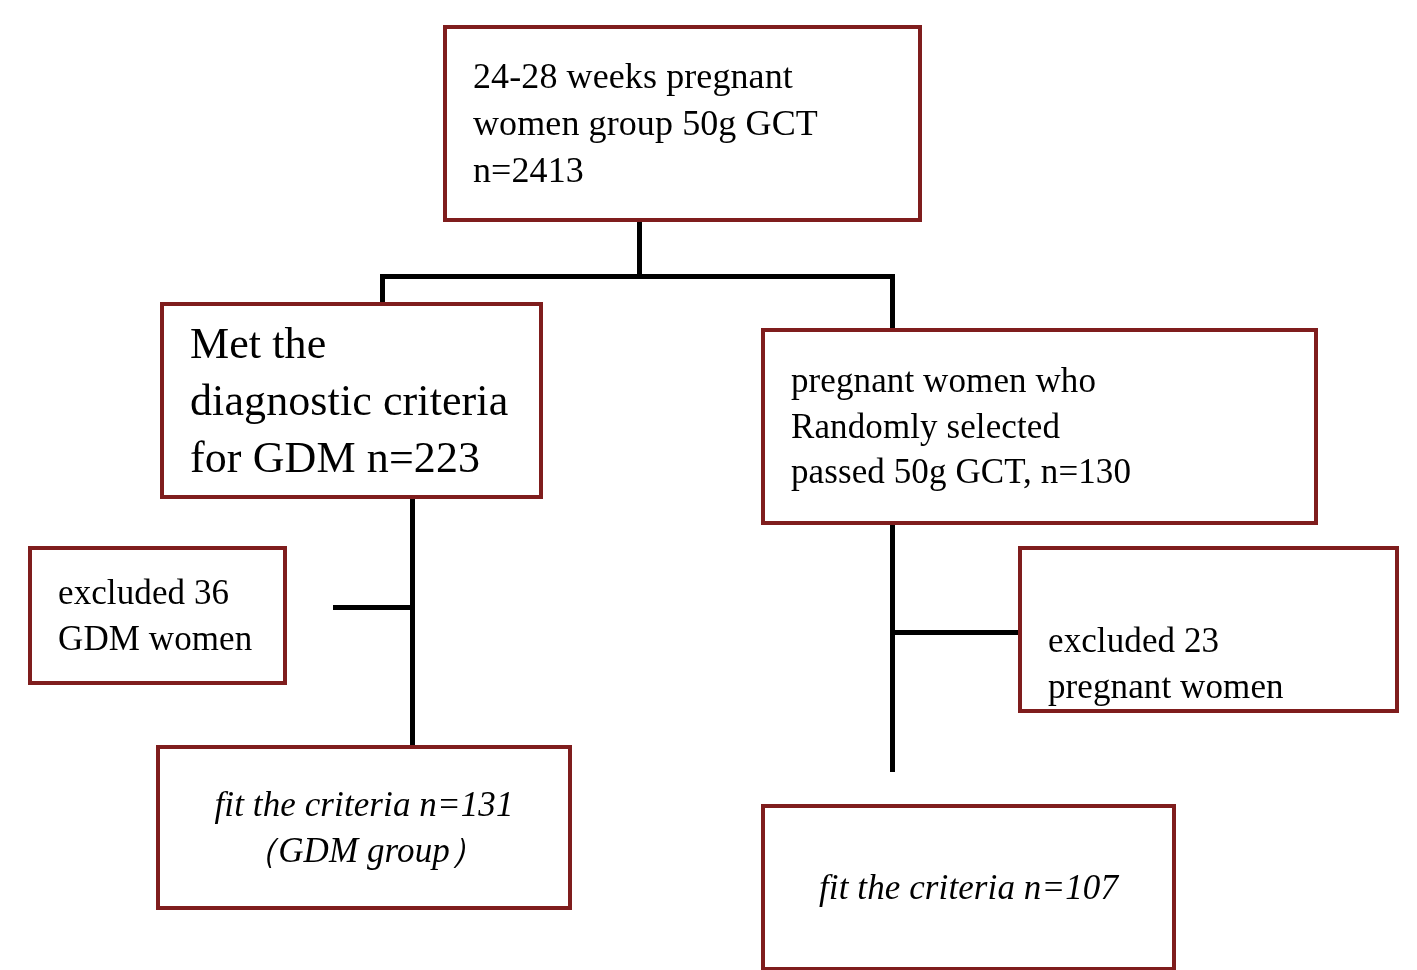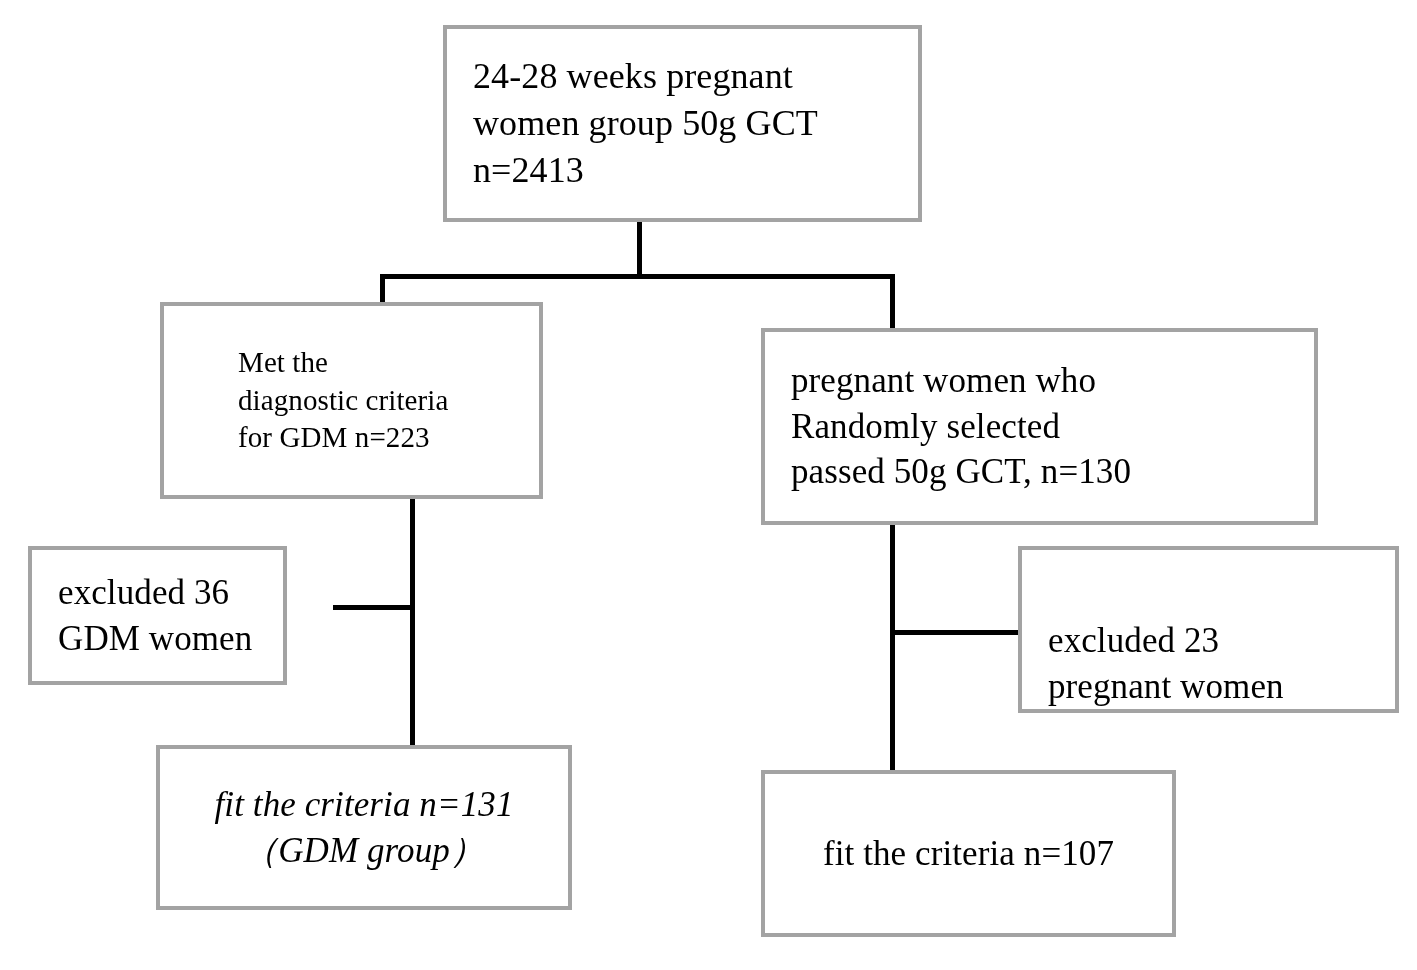--- a/index.html
+++ b/index.html
@@ -12,21 +12,21 @@
     position: relative;
     width: 1417px;
     height: 970px;
     background: #ffffff;
     overflow: hidden;
     font-family: "Liberation Serif", "DejaVu Serif", serif;
   }
   .node {
     position: absolute;
     box-sizing: border-box;
-    border: 4px solid #a3a3a3;
+    border: 4px solid #7f1d1d;
     background: #ffffff;
     color: #000000;
     z-index: 5;
     display: flex;
     flex-direction: column;
     justify-content: center;
   }
   .node .line {
     display: block;
     white-space: pre;
@@ -46,24 +46,24 @@
   .vline { width: 5px; }
   .hline { height: 5px; }
 
   
   #node-screened   { left: 443px; top: 25px;  width: 479px; height: 197px; }
   #node-met        { left: 160px; top: 302px; width: 383px; height: 197px; }
   #node-random     { left: 761px; top: 328px; width: 557px; height: 197px; }
   #node-excl-gdm   { left: 28px;  top: 546px; width: 259px; height: 139px; }
   #node-excl-preg  { left: 1018px; top: 546px; width: 381px; height: 167px; justify-content: flex-end; }
   #node-fit-gdm    { left: 156px; top: 745px; width: 416px; height: 165px; }
-  #node-fit-ctrl   { left: 761px; top: 770px; width: 415px; height: 167px; }
+  #node-fit-ctrl   { left: 761px; top: 804px; width: 415px; height: 167px; font-style: italic; }
 
   #node-screened .line  { font-size: 36px; }
-  #node-met .line       { font-size: 29px; margin-left: 48px; }
+  #node-met .line       { font-size: 44px; }
   #node-random .line    { font-size: 35px; }
   #node-excl-gdm .line  { font-size: 35px; }
   #node-excl-preg .line { font-size: 35px; }
   #node-fit-gdm .line   { font-size: 35px; font-style: italic; }
   #node-fit-ctrl .line  { font-size: 35px; }
 
   
   #conn-root-stem   { left: 637px; top: 222px; height: 56px; }
   #conn-split-bar   { left: 380px; top: 274px; width: 515px; }
   #conn-left-drop   { left: 380px; top: 274px; height: 30px; }

